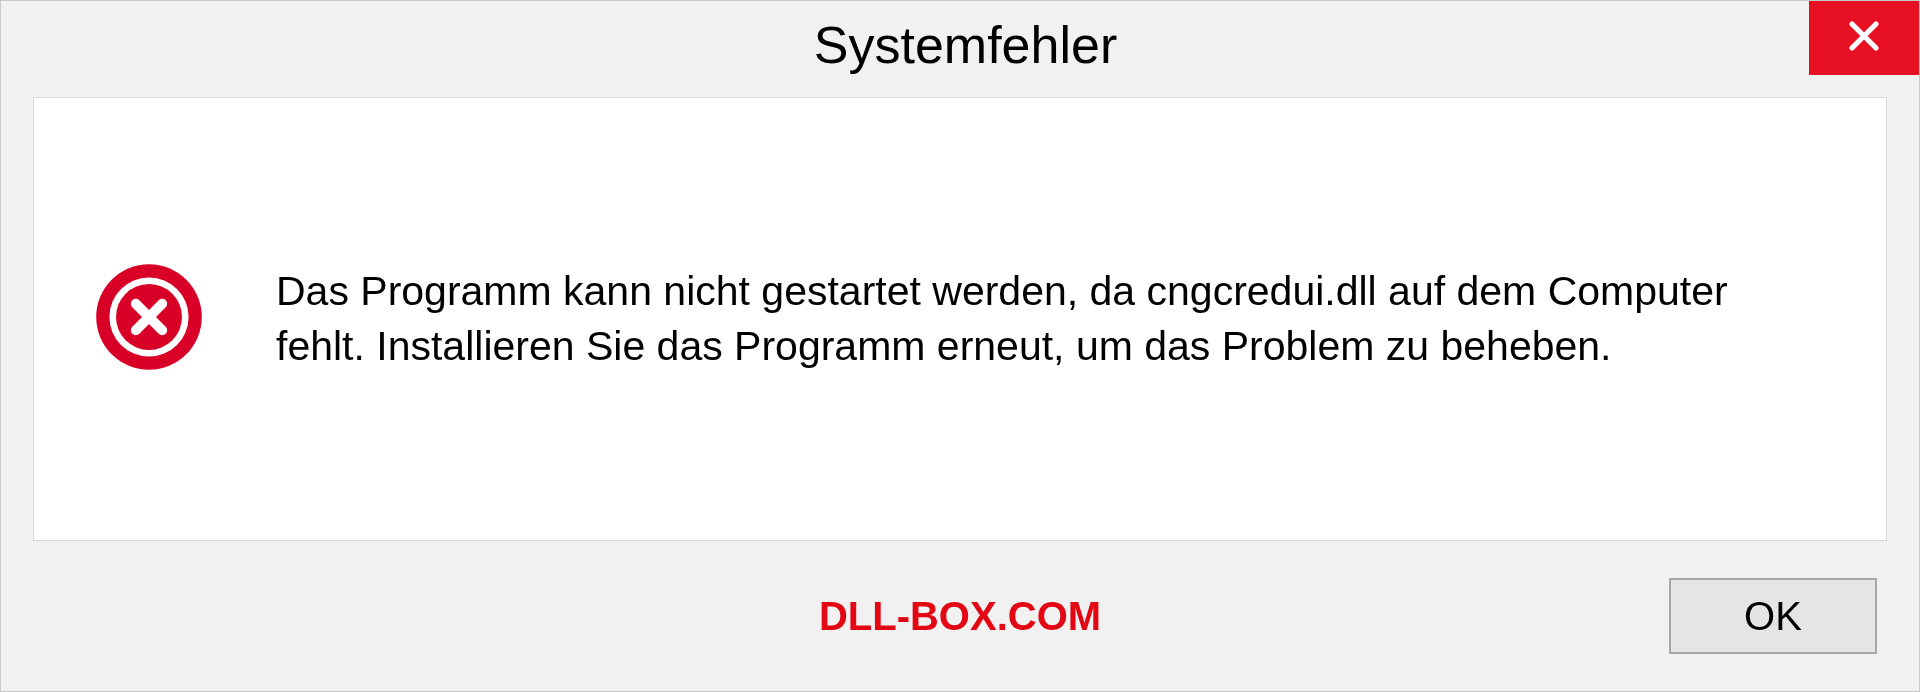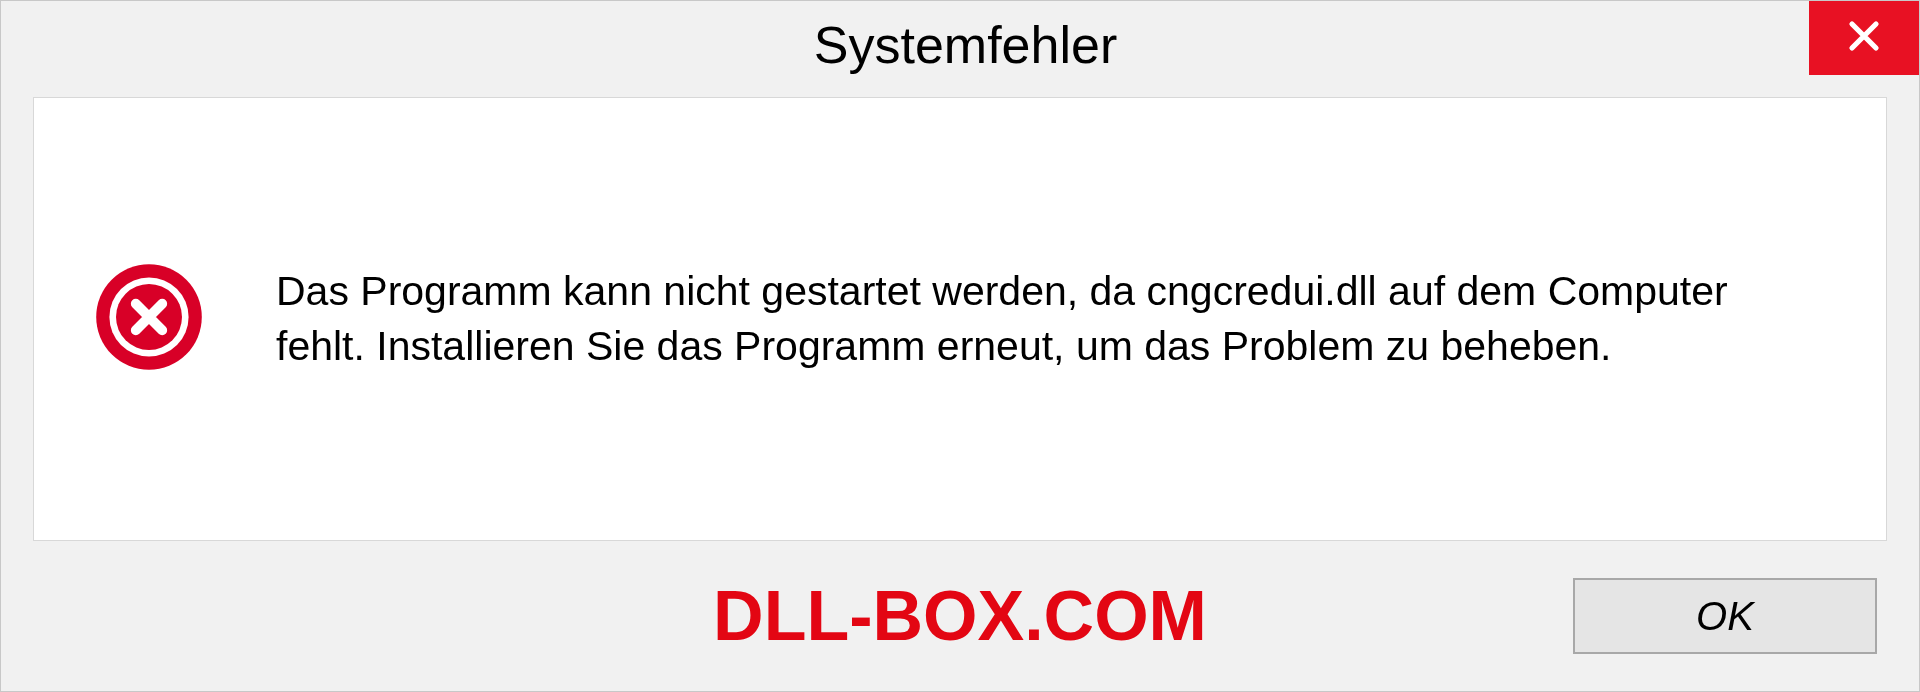--- a/index.html
+++ b/index.html
@@ -81,40 +81,39 @@
       align-items: center;
       justify-content: flex-end;
       padding: 0 42px;
       gap: 40px;
       position: relative;
     }
     .watermark {
       position: absolute;
       left: 50%;
       transform: translateX(-50%);
-      font-size: 70px;
+      font-size: 40px;
       font-weight: 800;
       color: #e30613;
       letter-spacing: 0px;
       font-family: Arial, sans-serif;
       white-space: nowrap;
     }
     .ok-btn {
-      width: 304px;
+      width: 208px;
       height: 76px;
       background: #e5e5e5;
       border: 2px solid #a8a8a8;
       font-size: 40px;
       color: #000000;
       display: flex;
       align-items: center;
       justify-content: center;
       cursor: pointer;
       font-weight: 400;
-      font-style: italic;
     }
   </style>
 </head>
 <body>
 
 <div class="dialog">
   <div class="titlebar">
     <div class="title">Systemfehler</div>
     <div class="close-btn">
       <span>

